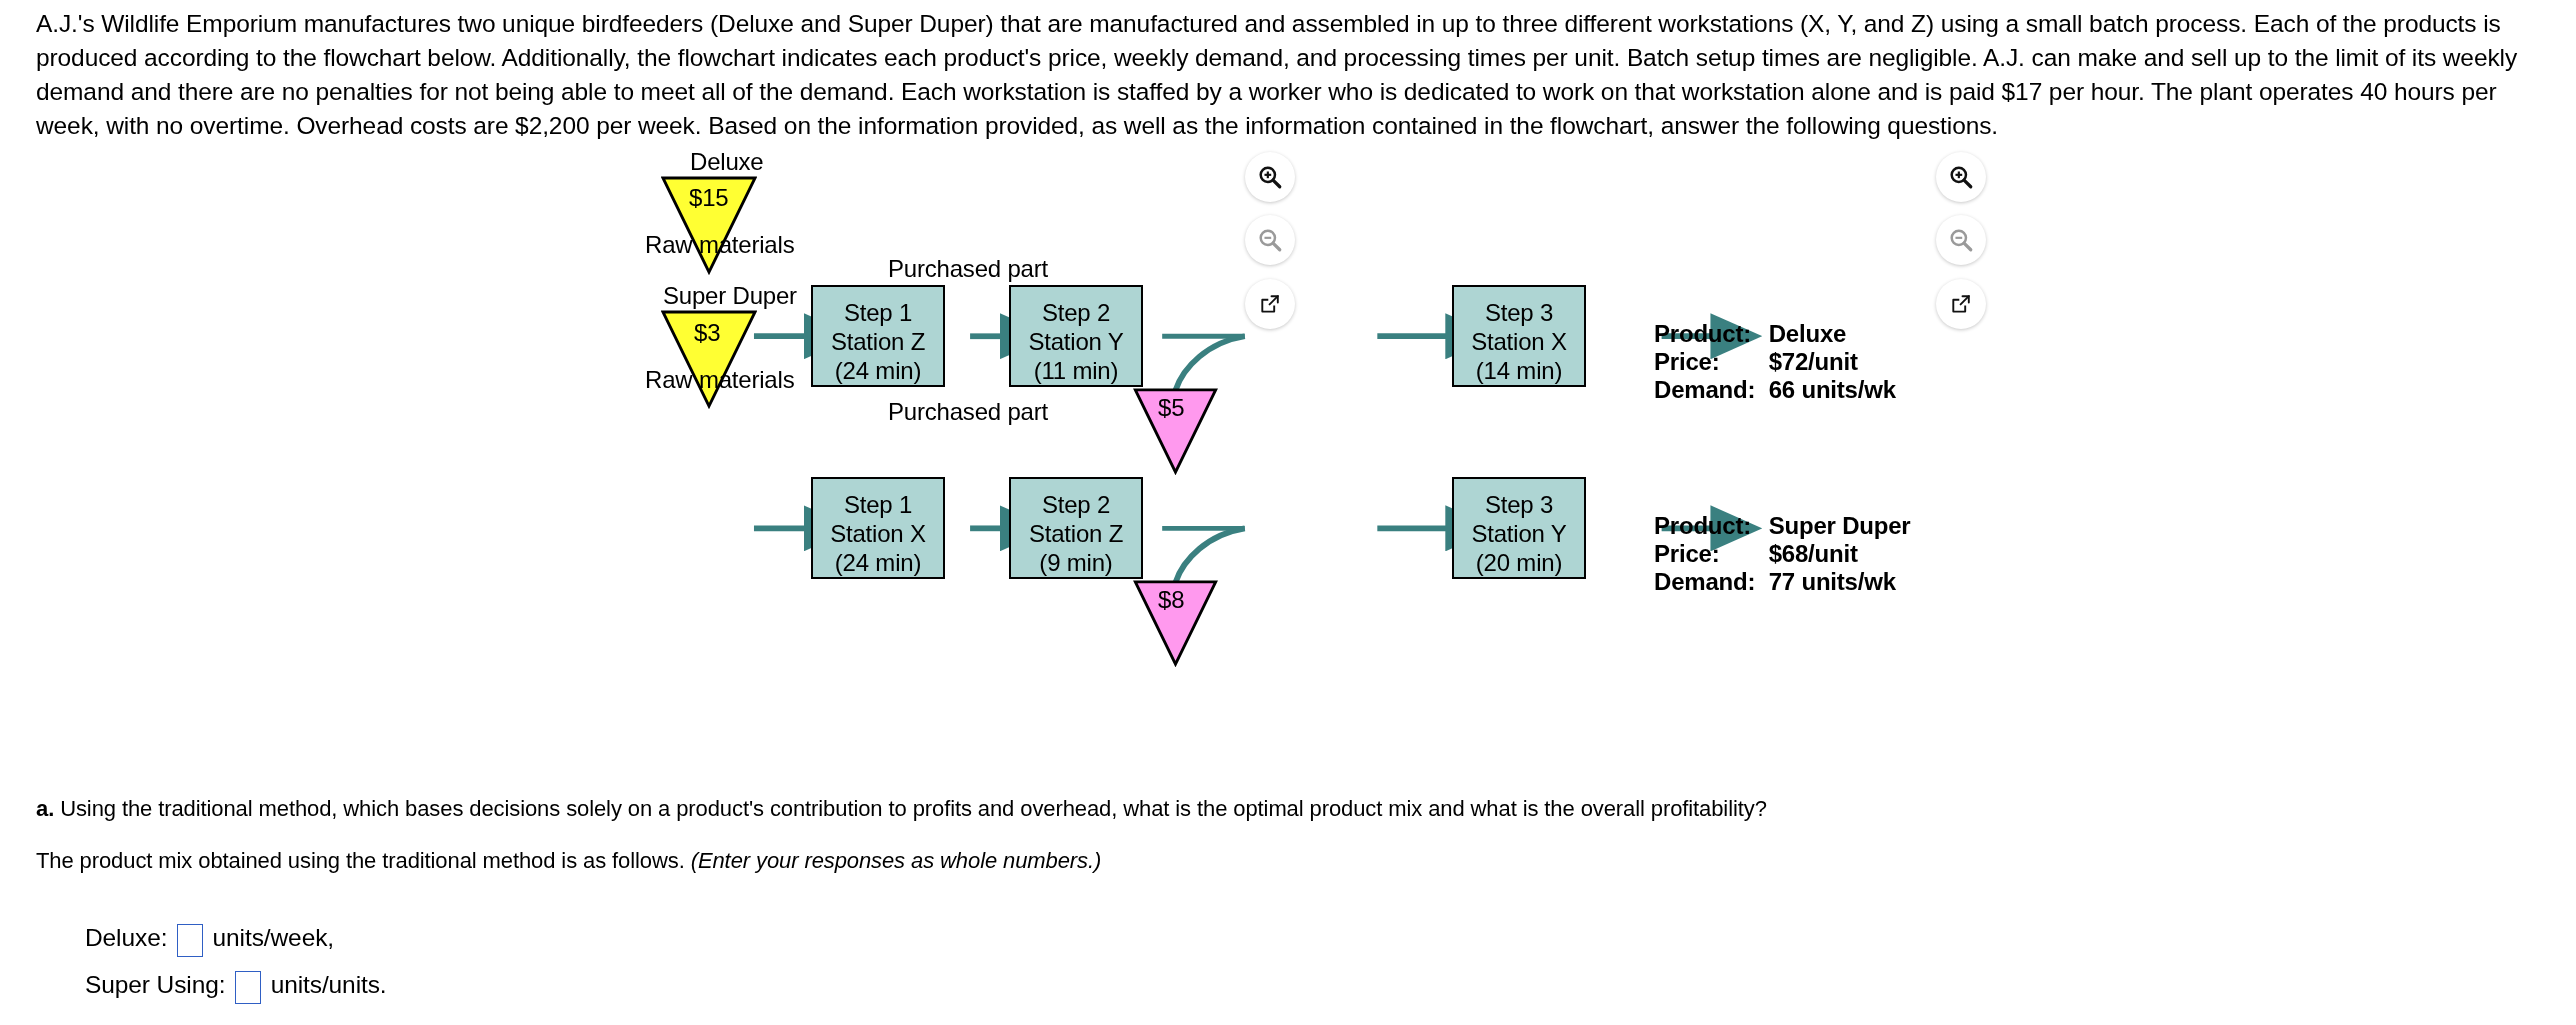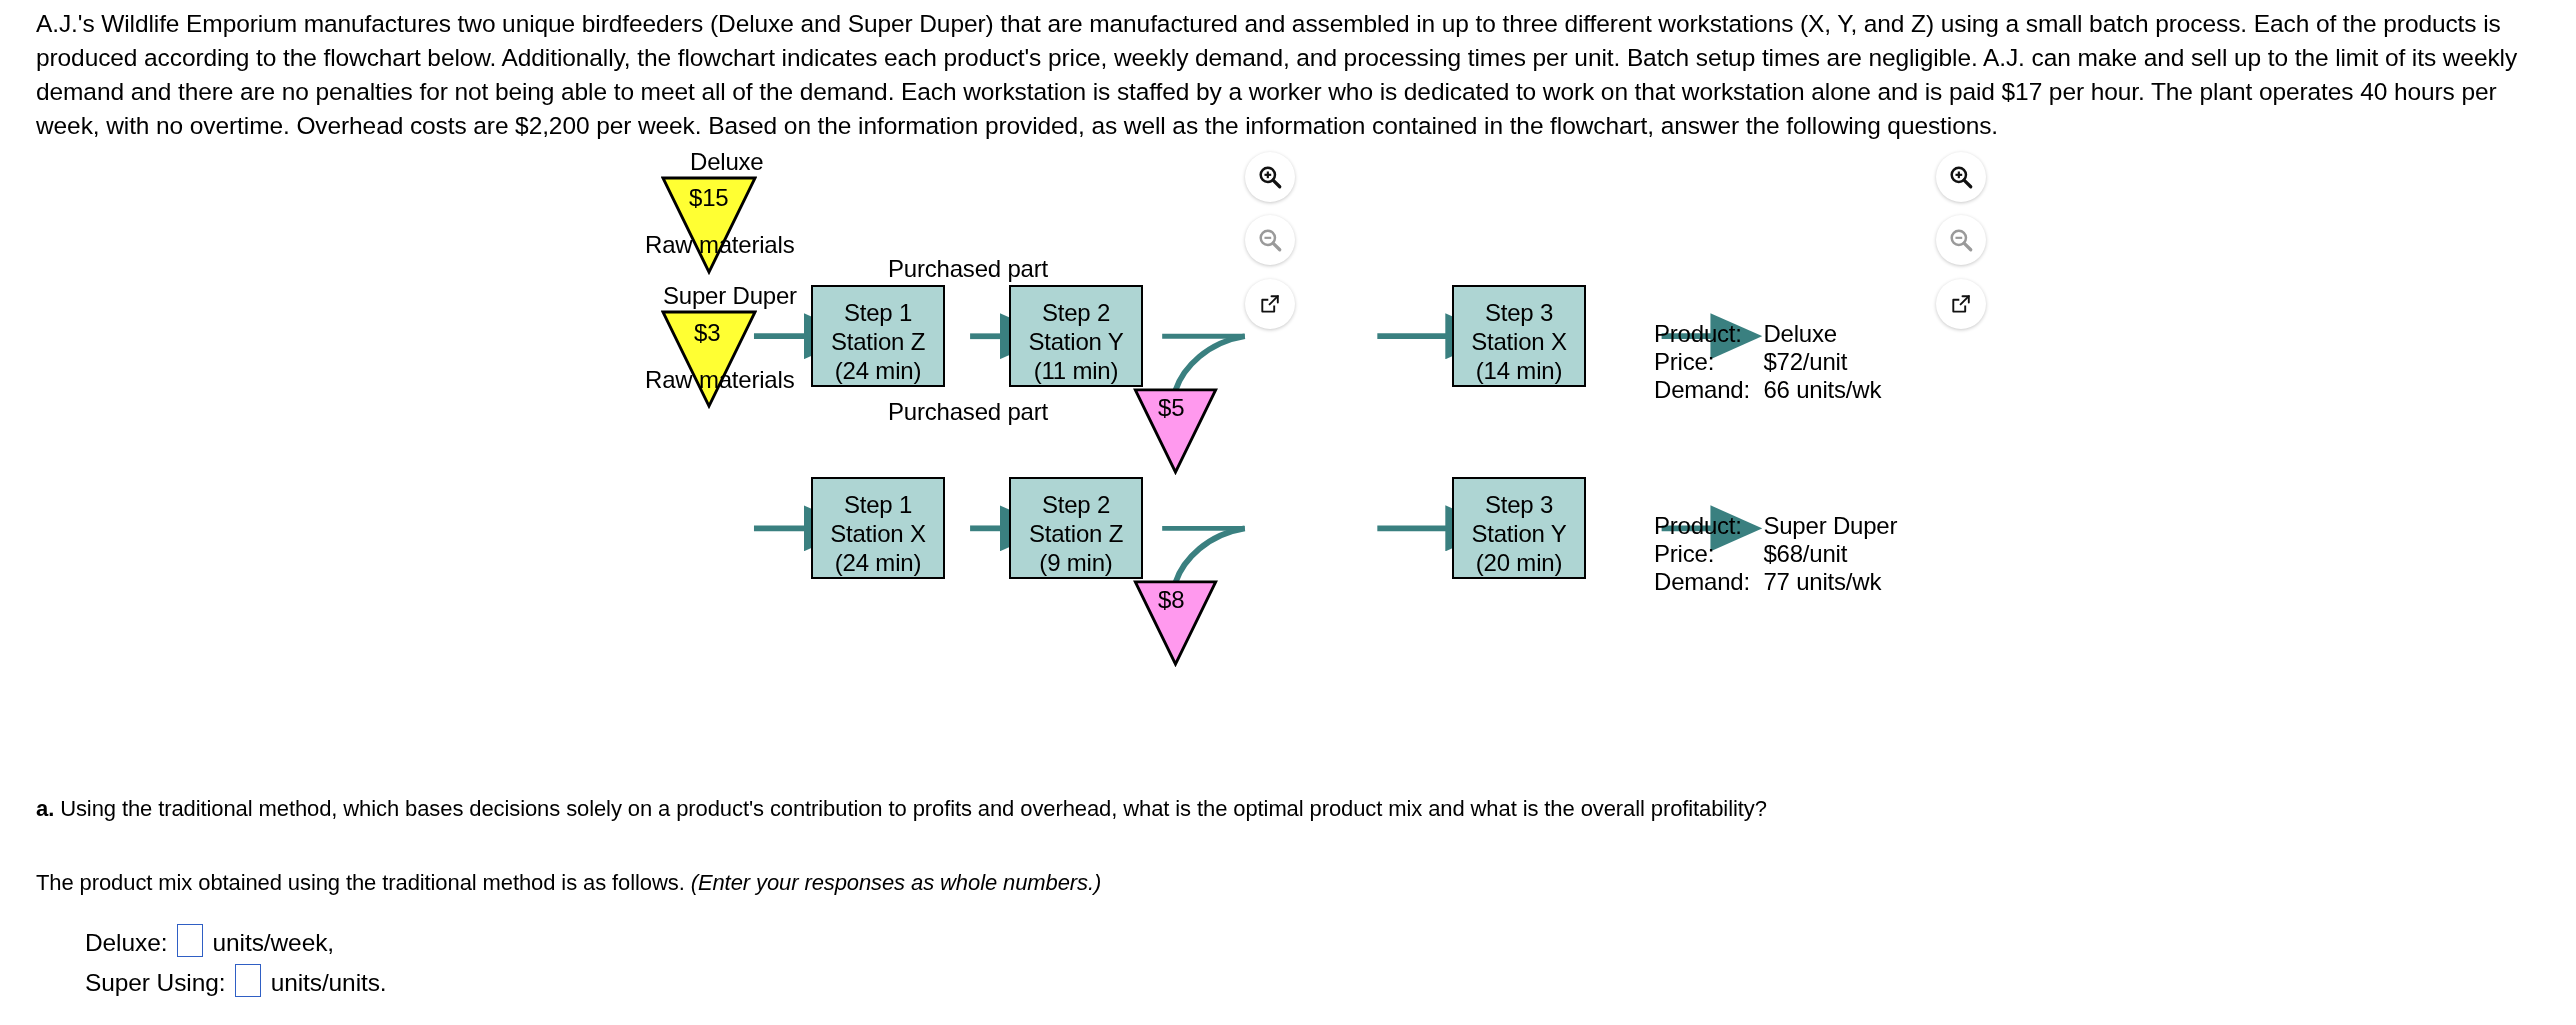--- a/index.html
+++ b/index.html
@@ -71,20 +71,21 @@
     white-space: nowrap;
     letter-spacing: -0.2px;
   }
 
   .prod-info {
     position: absolute;
     font-size: 24px;
     line-height: 28px;
     white-space: nowrap;
     letter-spacing: -0.2px;
+    font-weight: bold;
   }
   .prod-info table { border-collapse: collapse; }
   .prod-info td { padding: 0 0 0 0; vertical-align: top; font-size: 24px; line-height: 28px; }
   .prod-info td.k { padding-right: 13.4px; }
 
   
   .conn {
     position: absolute;
     left: 0; top: 0;
     width: 2576px; height: 615px;
@@ -108,29 +109,30 @@
     justify-content: center;
     margin-bottom: 13.4px;
     cursor: pointer;
   }
 
   
   .q-wrap { position: absolute; left: 36px; top: 792px; width: 2497px; }
   .q-line { font-size: 22px; line-height: 33px; letter-spacing: -0.1px; }
   .q-line b { font-weight: bold; }
   .q-line i { font-style: italic; }
-  .q-sub { margin-top: 41px; }
+  .q-sub { margin-top: 19px; }
 
   .answers { position: absolute; left: 85px; top: 917px; }
   .ans-row {
     display: flex;
-    align-items: flex-end;
+    align-items: flex-start;
     height: 40px;
     font-size: 24.5px;
     letter-spacing: -0.1px;
+    margin-top: 7px;
   }
   .ans-row .lbl { white-space: nowrap; }
   .ans-box {
     width: 26px;
     height: 33px;
     border: 1.9px solid #2f5fc4;
     background: #ffffff;
     margin: 0 9.6px;
     box-sizing: border-box;
     padding: 0;

